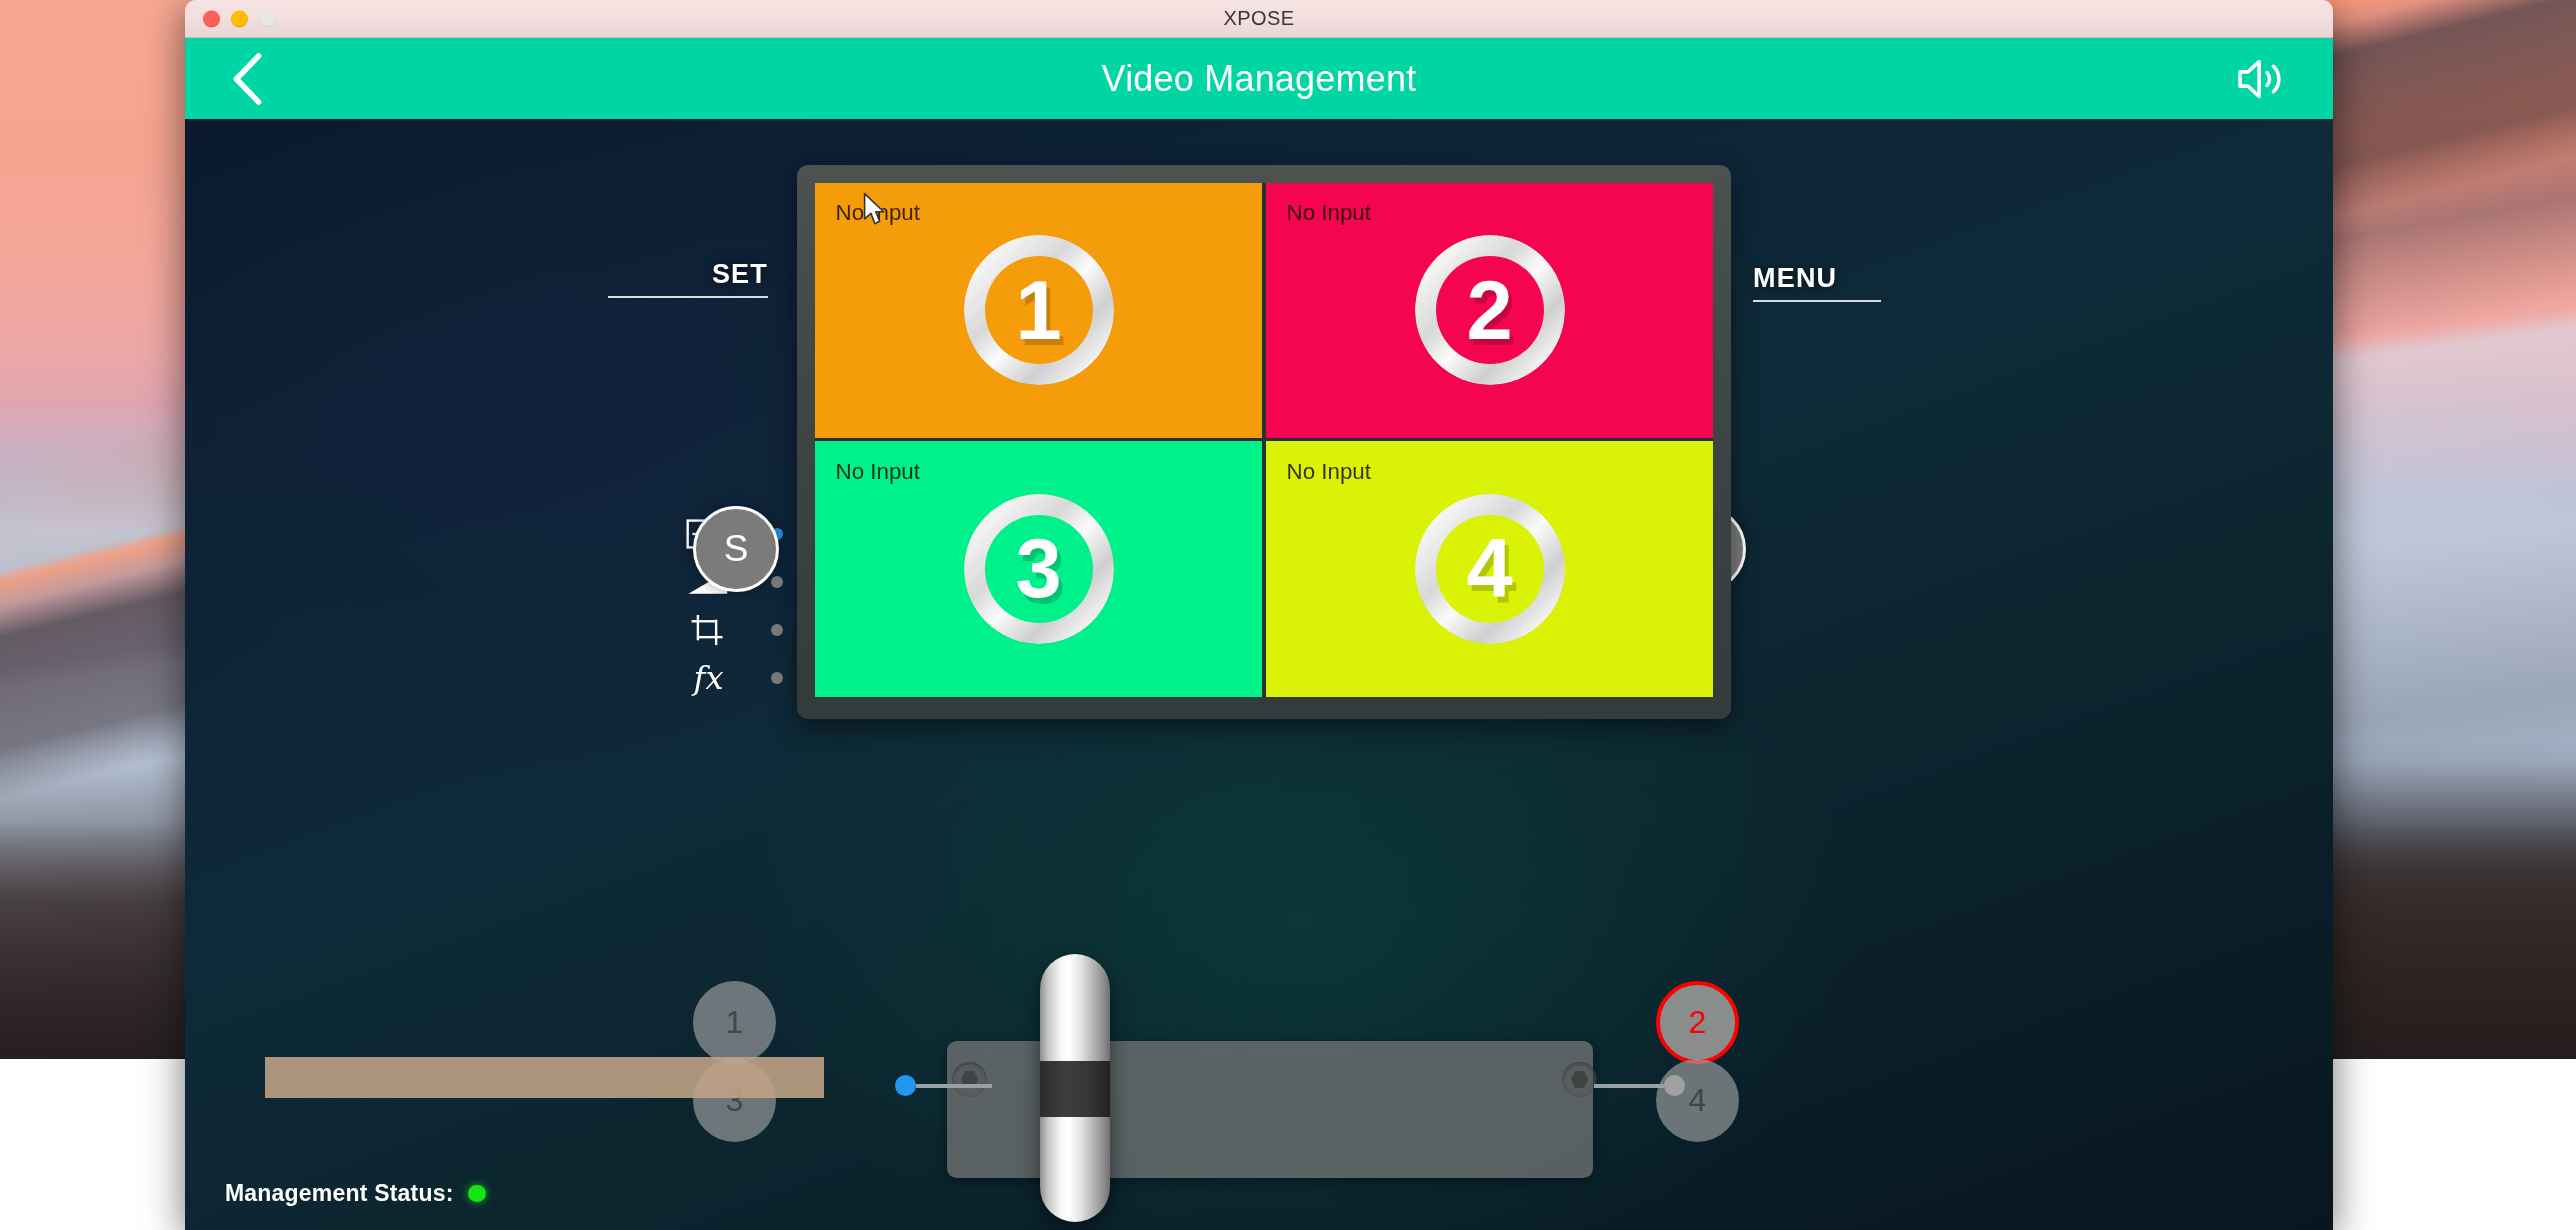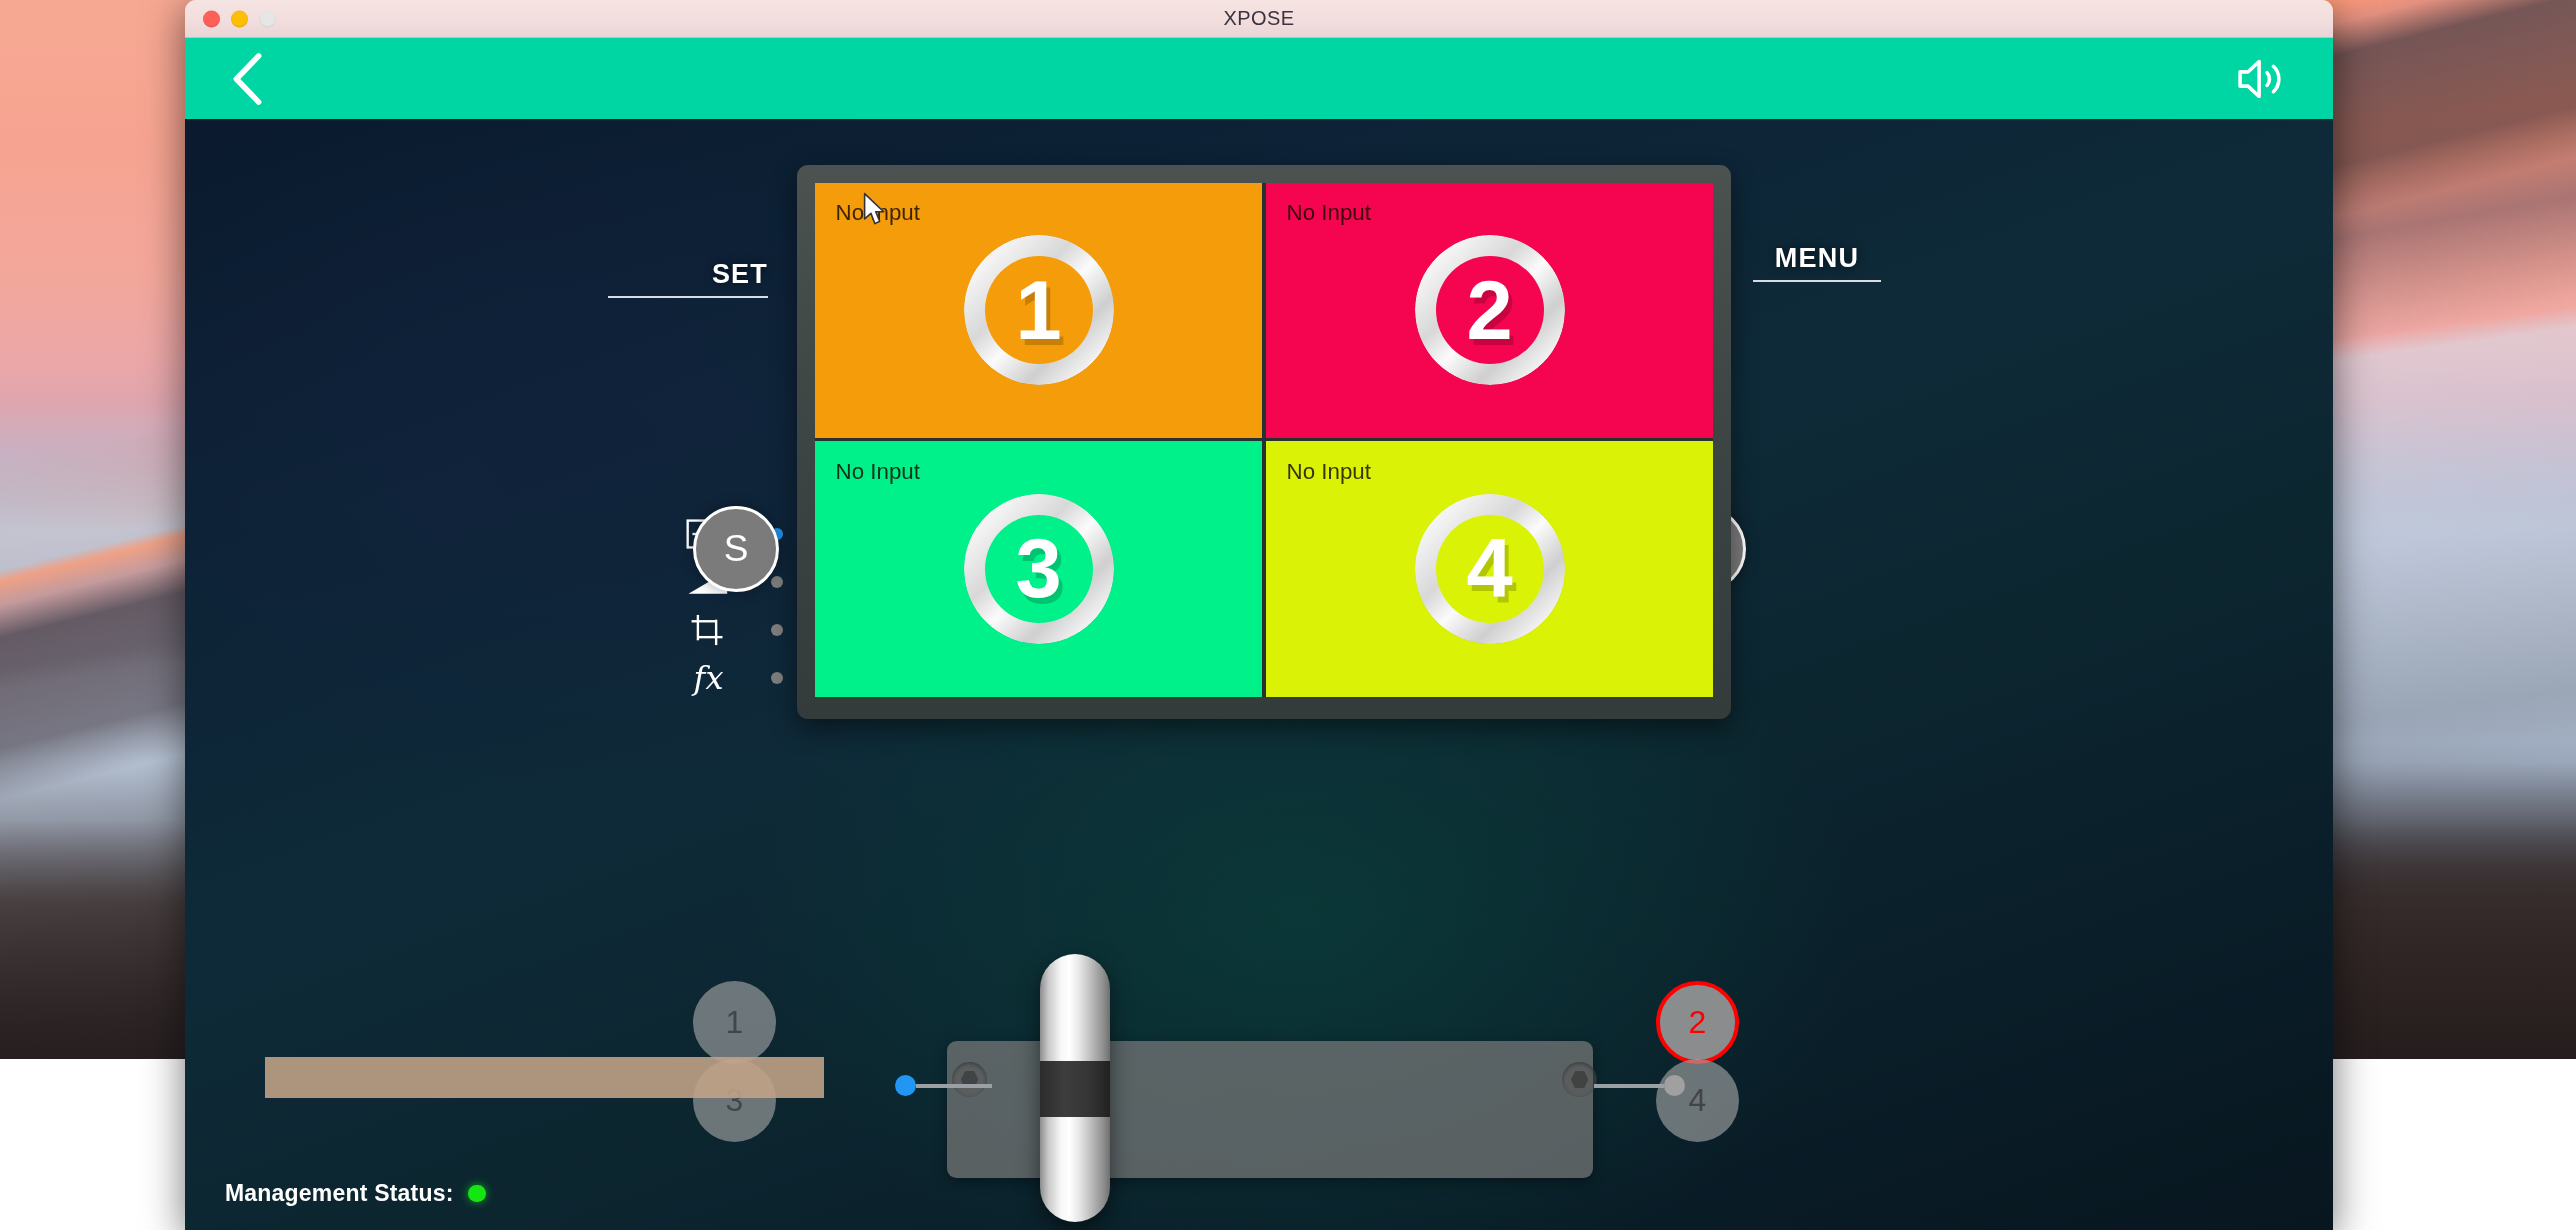--- a/index.html
+++ b/index.html
@@ -103,21 +103,21 @@
 
   
   .side-label {
     position: absolute;
     color: #ffffff; font-size: 27px; font-weight: 700; letter-spacing: 1.2px;
     text-shadow: 0 0 8px rgba(0,0,0,0.6);
     padding-bottom: 6.4px;
     white-space: nowrap;
   }
   #set-label { left: 423px; top: 140px; width: 160px; text-align: right; border-bottom: 2.4px solid #d8dde2; }
-  #menu-label { left: 1568px; top: 124px; width: 128px; text-align: center; border-bottom: 2.4px solid #d8dde2; }
+  #menu-label { left: 1568px; top: 144px; width: 128px; text-align: left; border-bottom: 2.4px solid #d8dde2; }
 
   
   #icon-rail { position: absolute; left: 499px; top: 391px; width: 104px; }
   .rail-row { display: flex; align-items: center; height: 48px; margin-bottom: 0; gap: 20px; }
   .rail-icon { width: 49px; height: 37px; display: flex; align-items: center; justify-content: center; }
   .rail-dot { width: 12px; height: 12px; border-radius: 50%; margin-left: 17.6px; background: #7d7d7d; }
   .rail-dot.active { background: #2196f3; }
   .fx-glyph { font-family: "DejaVu Serif", serif; font-style: italic; font-size: 32px; color: #fff; line-height: 1; }
 
   
@@ -256,20 +256,21 @@
       </div>
       <div id="window-title">XPOSE</div>
     </div>
 
     <div id="appbar" style="background: rgb(0, 214, 164);">
       <div id="back-btn">
         <svg width="35" height="56" viewBox="0 0 44 70">
           <polyline points="36,6 8,35 36,64" fill="none" stroke="#ffffff" stroke-width="7" stroke-linecap="round" stroke-linejoin="round"></polyline>
         </svg>
       </div>
+      <div id="appbar-title">Video Management</div>
       <div id="volume-btn">
         <svg width="53" height="46" viewBox="0 0 66 58">
           <path d="M6,20 L16,20 L30,7 L30,51 L16,38 L6,38 Z" fill="none" stroke="#ffffff" stroke-width="4.5" stroke-linejoin="round"></path>
           <path d="M40,21 A12,12 0 0 1 40,37" fill="none" stroke="#ffffff" stroke-width="4.5" stroke-linecap="round"></path>
           <path d="M48,13 A22,22 0 0 1 48,45" fill="none" stroke="#ffffff" stroke-width="4.5" stroke-linecap="round"></path>
         </svg>
       </div>
     </div>
 
     <div id="appbody">

